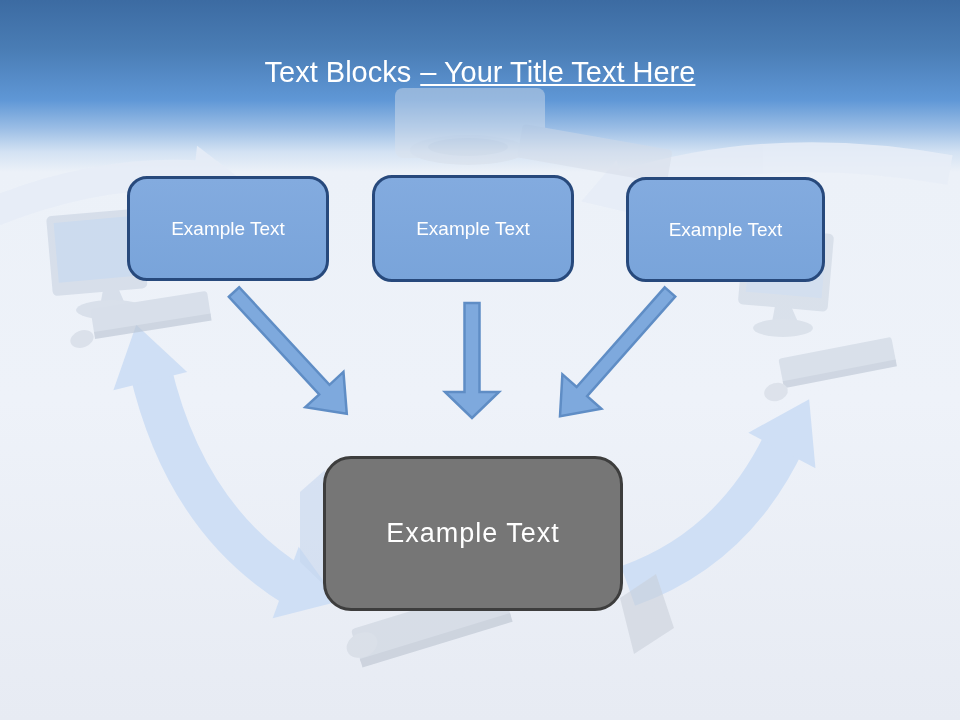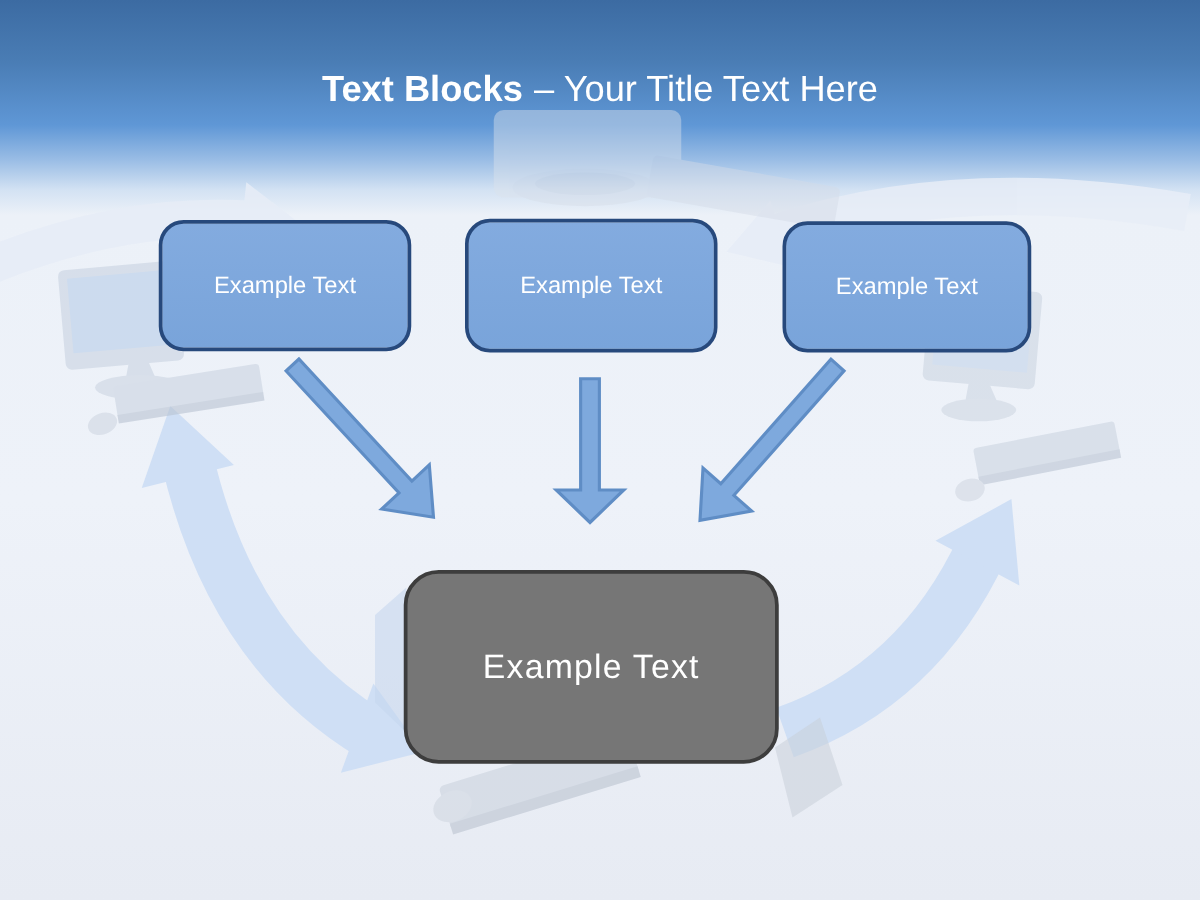--- a/index.html
+++ b/index.html
@@ -10,22 +10,22 @@
       #3c6ba2 0px,#4a7db5 50px,#5f97d6 100px,#9abde5 128px,
       #d3e2f3 152px,#ecf1f8 172px,#eef2f9 400px,#e7ebf3 720px);
   }
   svg.layer{position:absolute;left:0;top:0;width:960px;height:720px;}
   .bg-art{z-index:1;}
   .fg-arrows{z-index:3;}
   .slide-title{
     position:absolute;z-index:4;left:0;top:52px;width:960px;
     text-align:center;color:#ffffff;font-size:29px;line-height:40px;
   }
-  .t-bold{font-weight:700;}
-  .t-rest{font-weight:400;margin-left:9px;}
+  .t-bold{font-weight:400;}
+  .t-rest{font-weight:400;margin-left:9px;text-decoration:underline;}
   .block{
     position:absolute;z-index:2;width:202px;height:105px;
     border:3px solid #27497c;border-radius:20px;box-sizing:border-box;
     background:linear-gradient(180deg,#83abdf,#79a4da);
     color:#ffffff;font-size:19px;
     display:flex;align-items:center;justify-content:center;
   }
   .block-1{left:127px;top:176px;}
   .block-2{left:372px;top:175px;height:107px;}
   .block-3{left:626px;top:177px;width:199px;}

